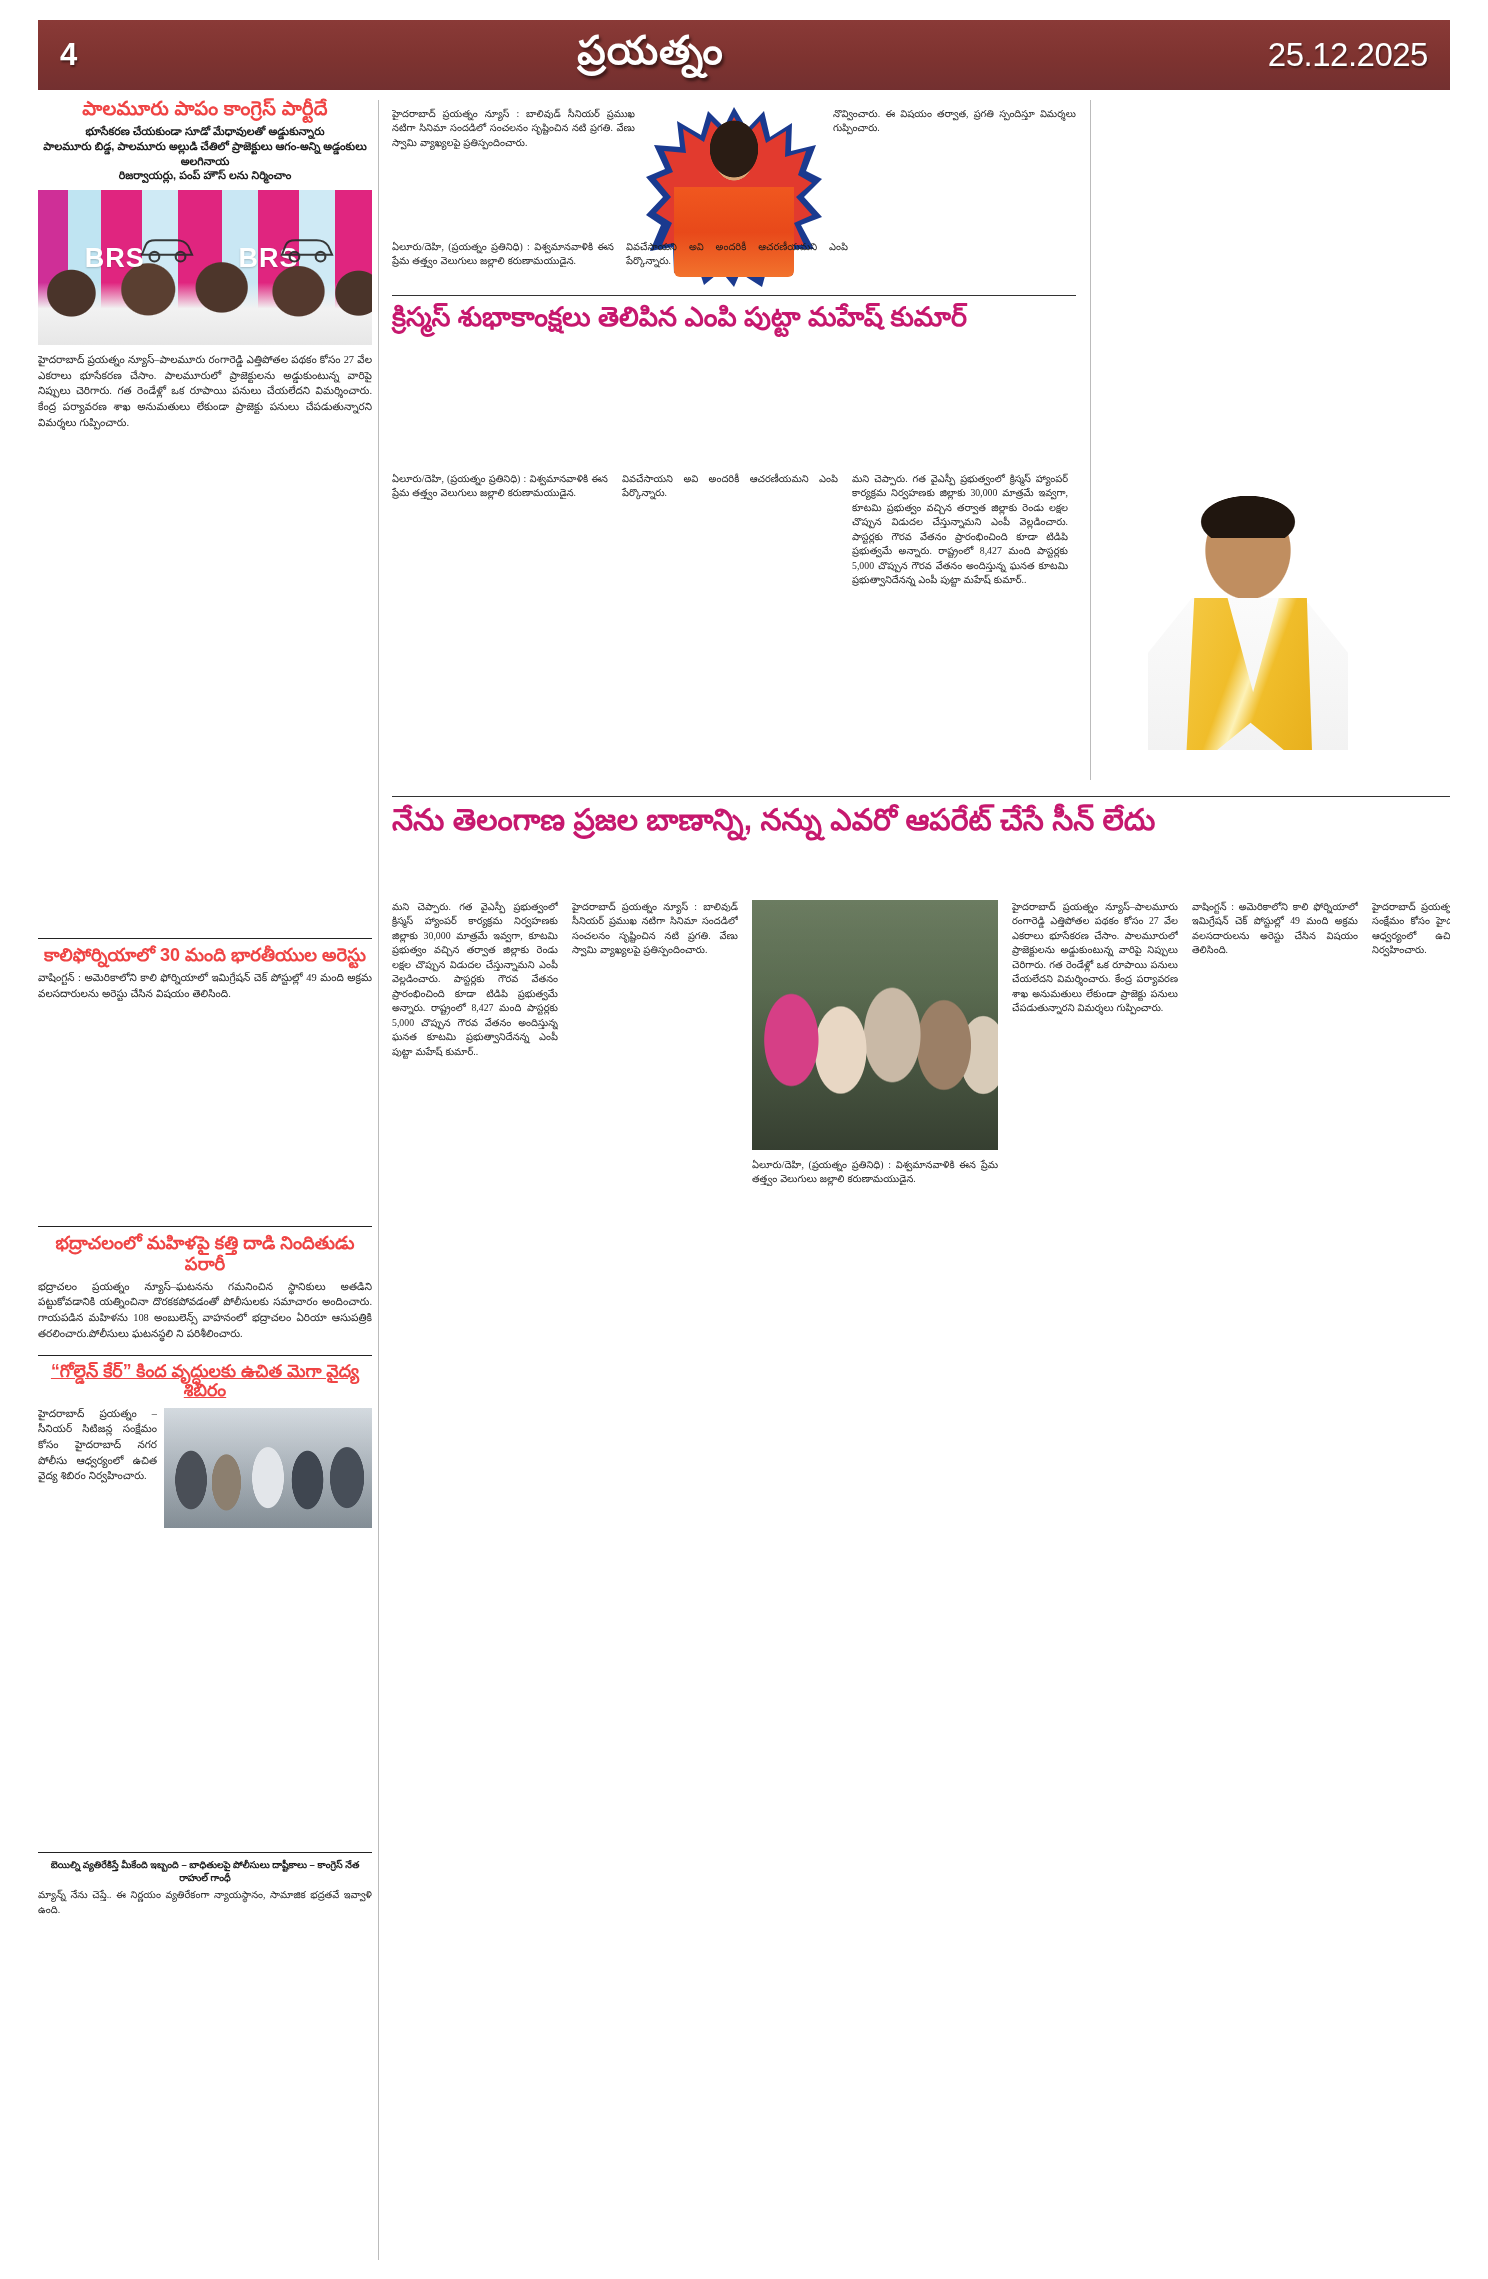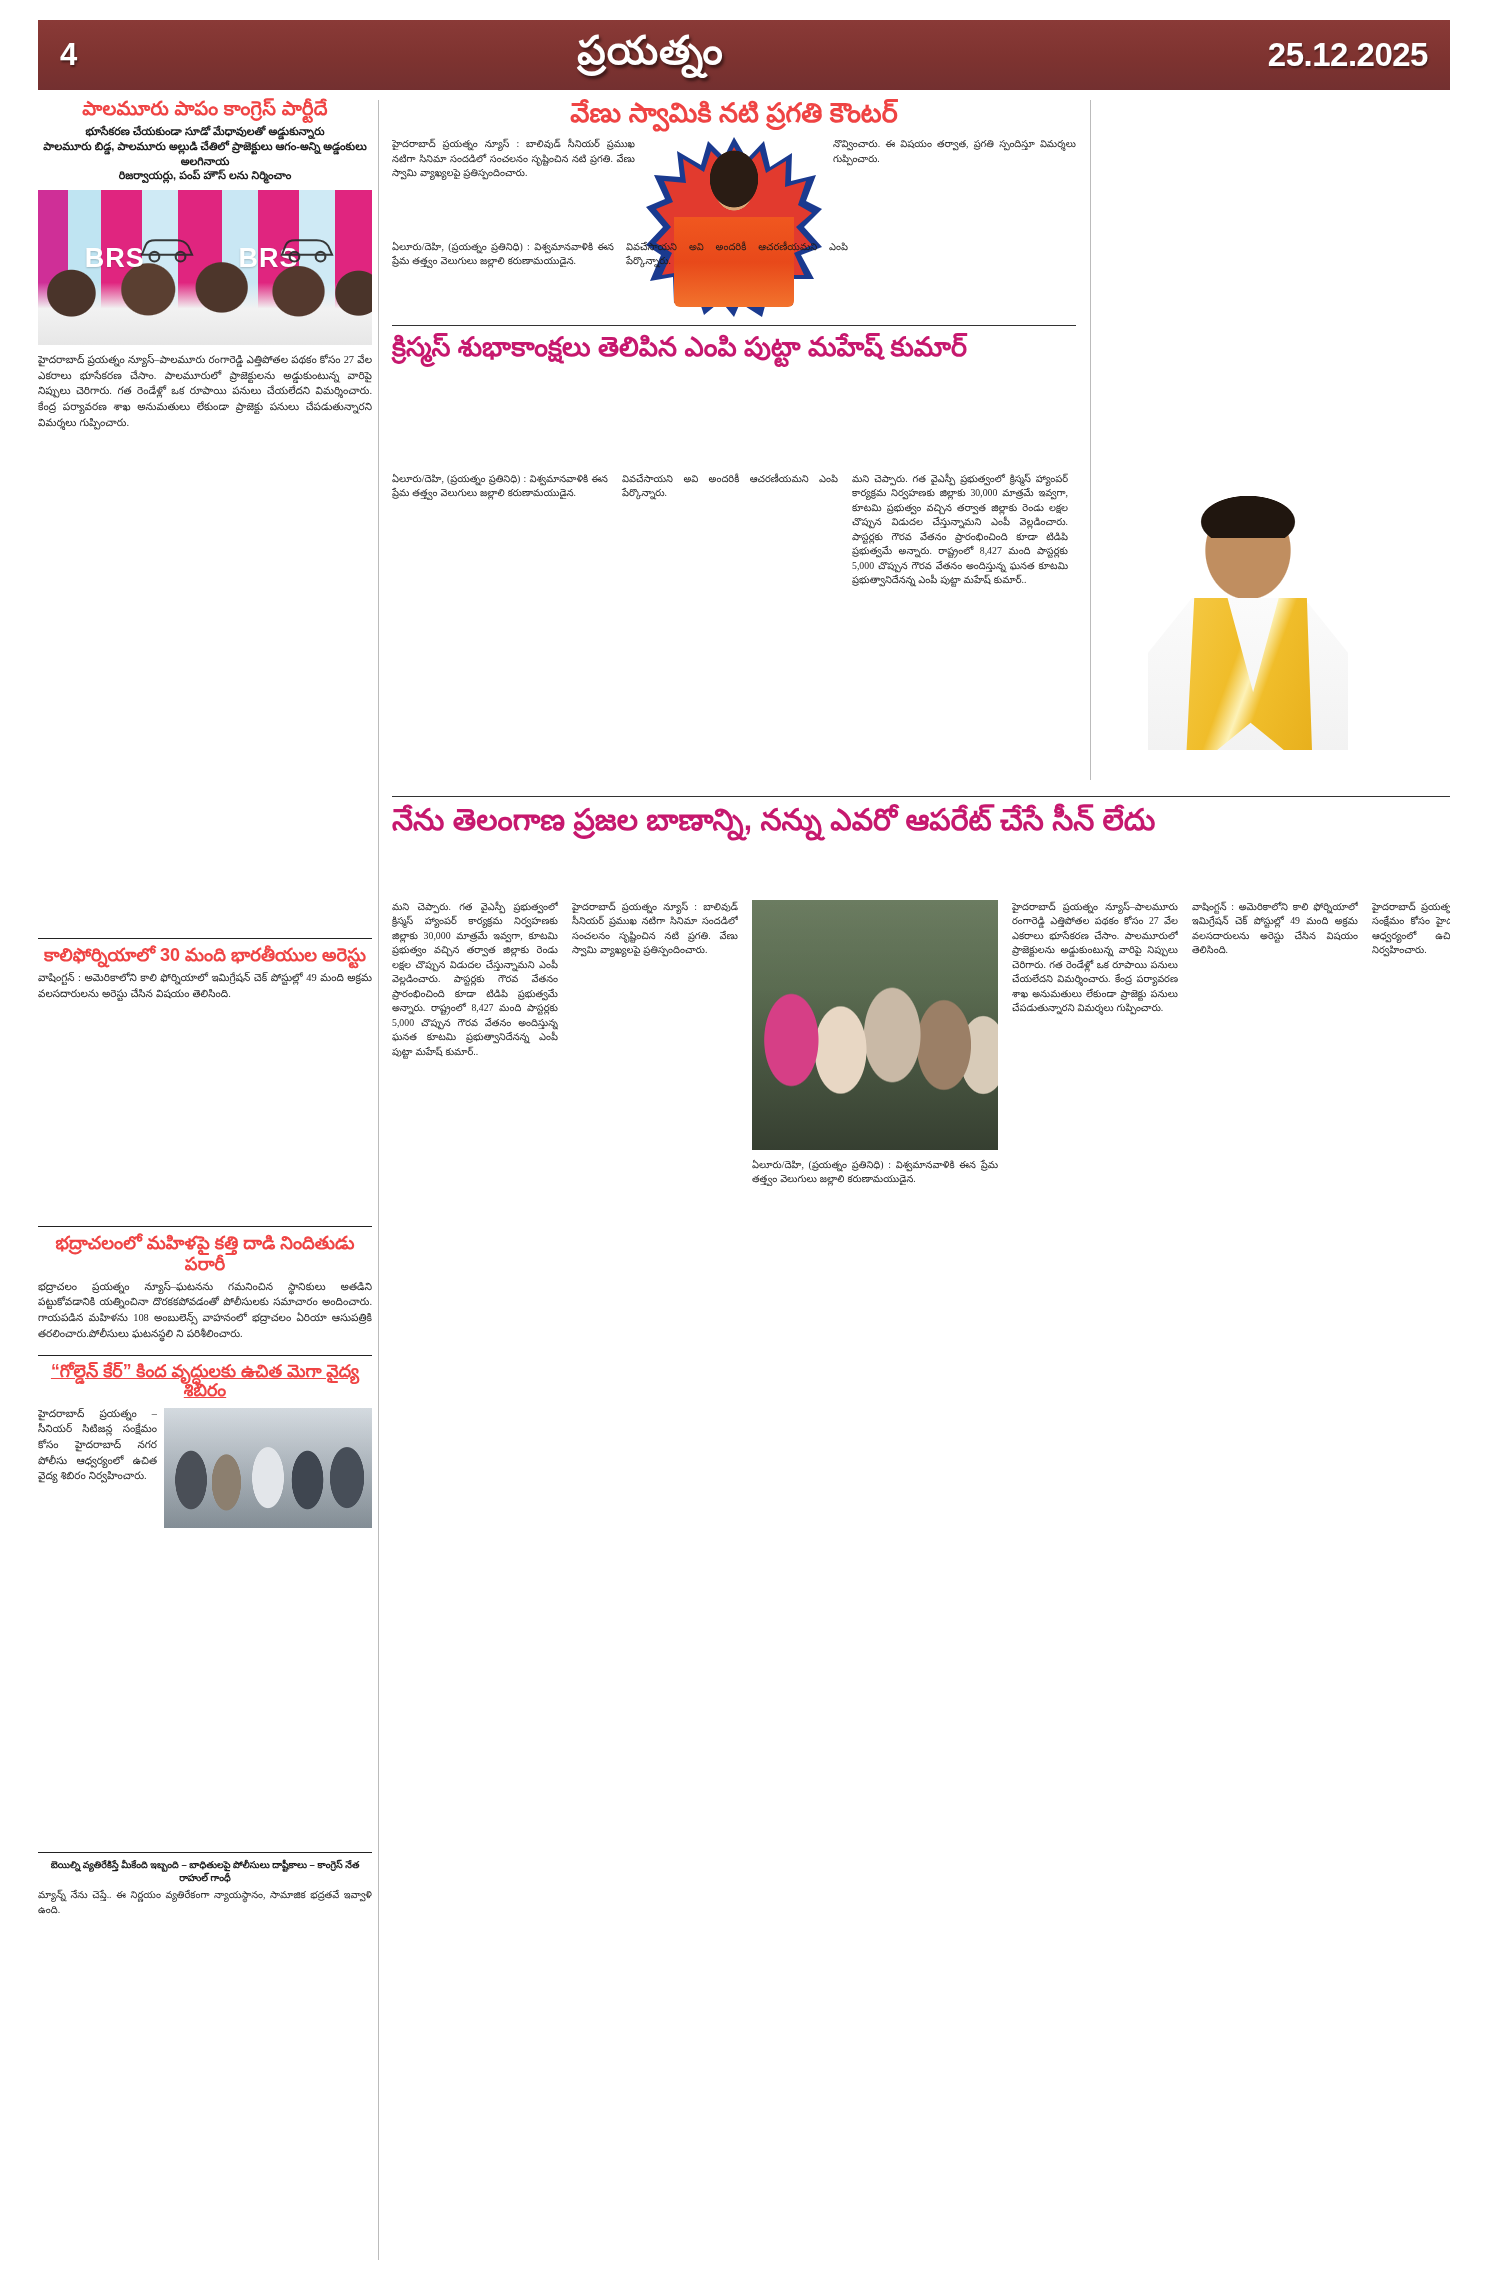--- a/index.html
+++ b/index.html
@@ -46,21 +46,21 @@
     font-family: "Liberation Sans", sans-serif;
     font-weight: bold;
     font-size: 40px;
     letter-spacing: 1px;
     text-shadow: 2px 3px 3px rgba(0,0,0,.5);
     transform: translateX(-22px);
   }
   .mast-date {
     color: #fff;
     font-family: "Liberation Sans", sans-serif;
-    font-weight: bold;
+    font-weight: normal;
     font-size: 33px;
     letter-spacing: -0.5px;
     text-shadow: 1px 2px 2px rgba(0,0,0,.45);
   }
 
   
   .hl {
     font-family: "Liberation Sans", sans-serif;
     font-weight: bold;
     color: #ef4444;
@@ -272,21 +272,20 @@
       <div class="rule"></div>
       <div class="subhl" style="margin-top:3px; font-size:9.5px;">బెయిల్ని వ్యతిరేకిస్తే మీకేంది ఇబ్బంది – బాధితులపై పోలీసులు దాష్టీకాలు – కాంగ్రెస్ నేత రాహుల్ గాంధీ</div>
 
 
       <div class="body-txt small" style="margin-top:4px; height:110px; overflow:hidden;">మ్యాన్న్ నేను చెప్తే.. ఈ నిర్ణయం వ్యతిరేకంగా న్యాయస్థానం, సామాజిక భద్రతవే ఇవ్వాళి ఉంది.</div>
     </div>
 
   </div>
 
   <div class="col" style="left:392px; top:98px; width:684px;">
-    <div class="hl" style="font-size:27px;">వేణు స్వామికి నటి ప్రగతి కౌంటర్</div>
 
     <div style="display:flex; gap:11px; margin-top:9px; height:180px; overflow:hidden;">
       <div class="body-txt small" style="flex:1 1 0;">హైదరాబాద్ ప్రయత్నం న్యూస్ : బాలివుడ్ సీనియర్ ప్రముఖ నటిగా సినిమా సందడిలో సంచలనం సృష్టించిన నటి ప్రగతి. వేణు స్వామి వ్యాఖ్యలపై ప్రతిస్పందించారు.</div>
 
       <div style="flex:0 0 176px; position:relative;">
         <svg viewBox="0 0 176 180" style="position:absolute; inset:0; width:100%; height:100%;">
           <polygon points="88,0 101,22 118,4 124,30 146,16 145,44 170,38 160,64 176,72 158,90 176,110 155,118 168,142 142,142 147,168 122,158 116,180 94,166 88,180 75,164 58,178 50,154 28,166 27,140 4,144 15,118 0,108 17,90 0,70 19,62 8,38 34,40 31,14 55,28 62,4 78,20" fill="#1a3a8f"></polygon>
           <polygon points="88,10 99,30 114,14 120,36 140,24 139,50 160,44 152,68 166,76 150,90 166,108 148,116 158,138 136,138 140,160 118,151 113,170 94,158 88,170 77,156 62,168 55,147 36,158 35,135 16,138 26,116 10,106 25,90 10,72 27,65 18,44 40,46 37,22 58,35 65,14 79,28" fill="#e23a2e"></polygon>
         </svg>
         <div style="position:absolute; left:28px; top:10px; width:120px; height:160px;

